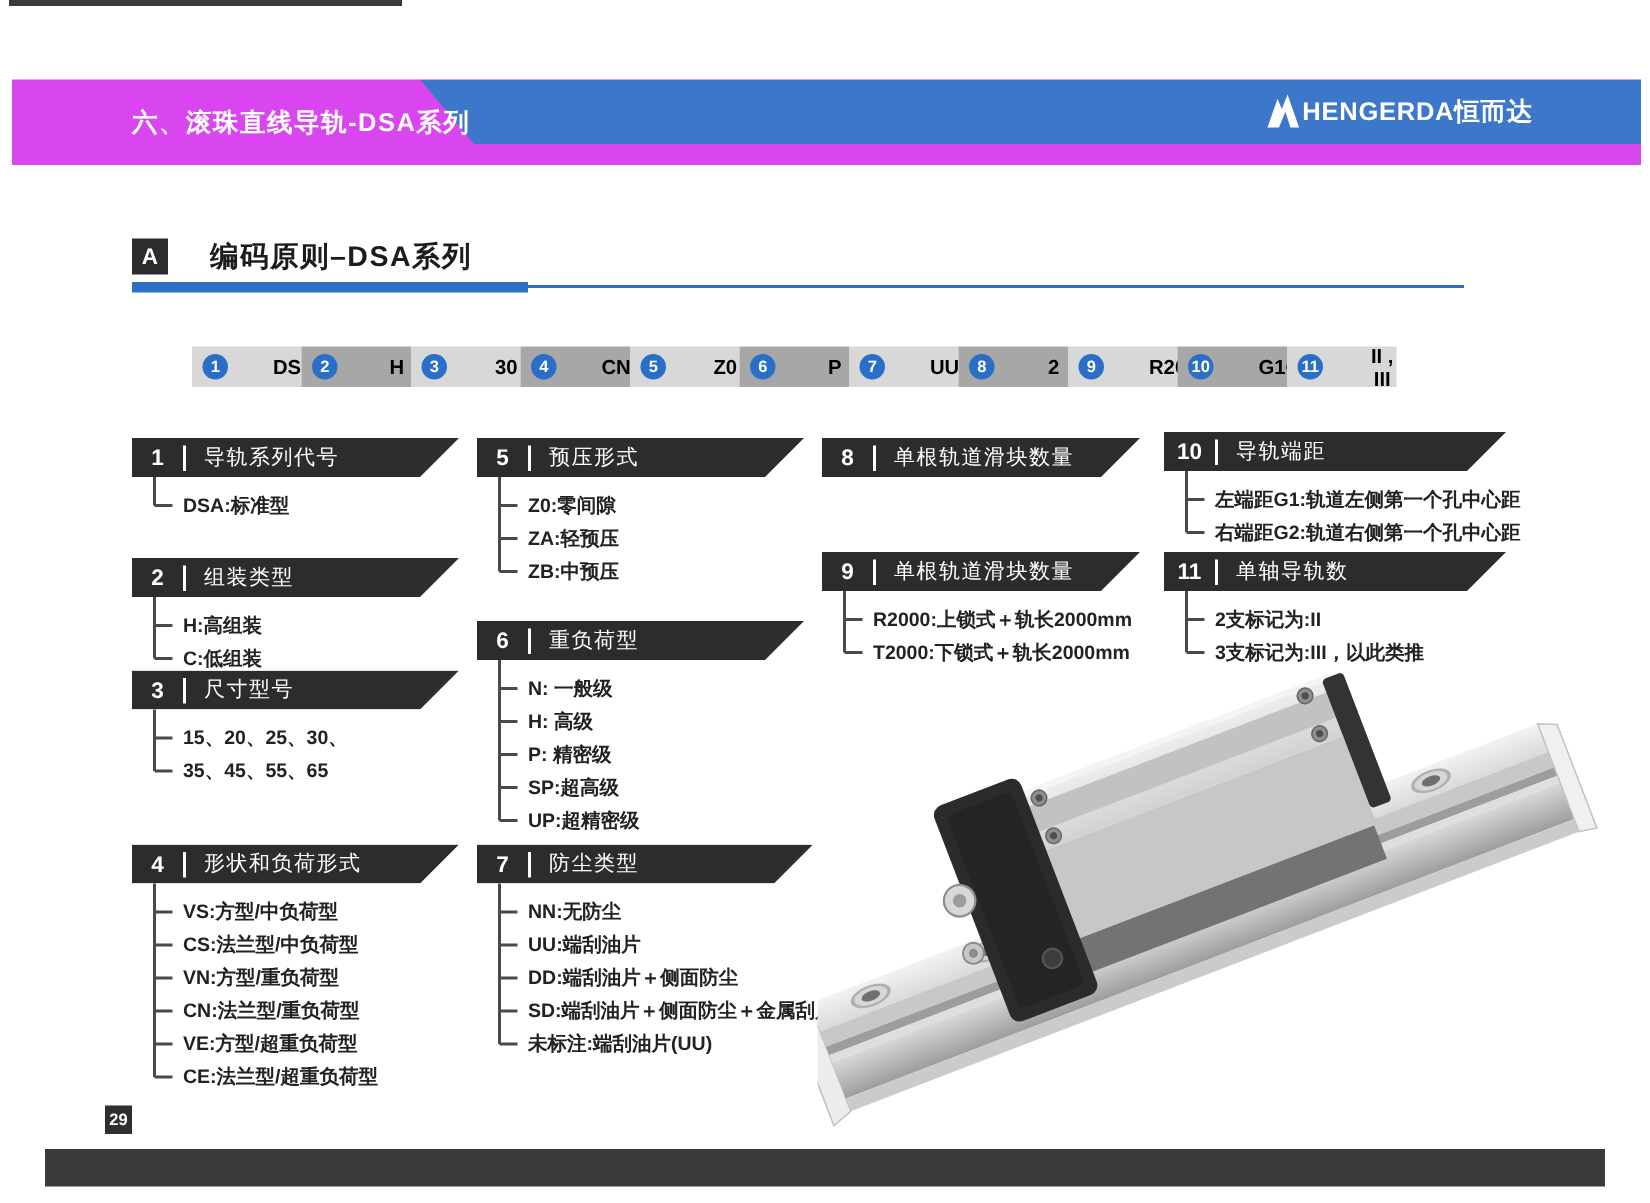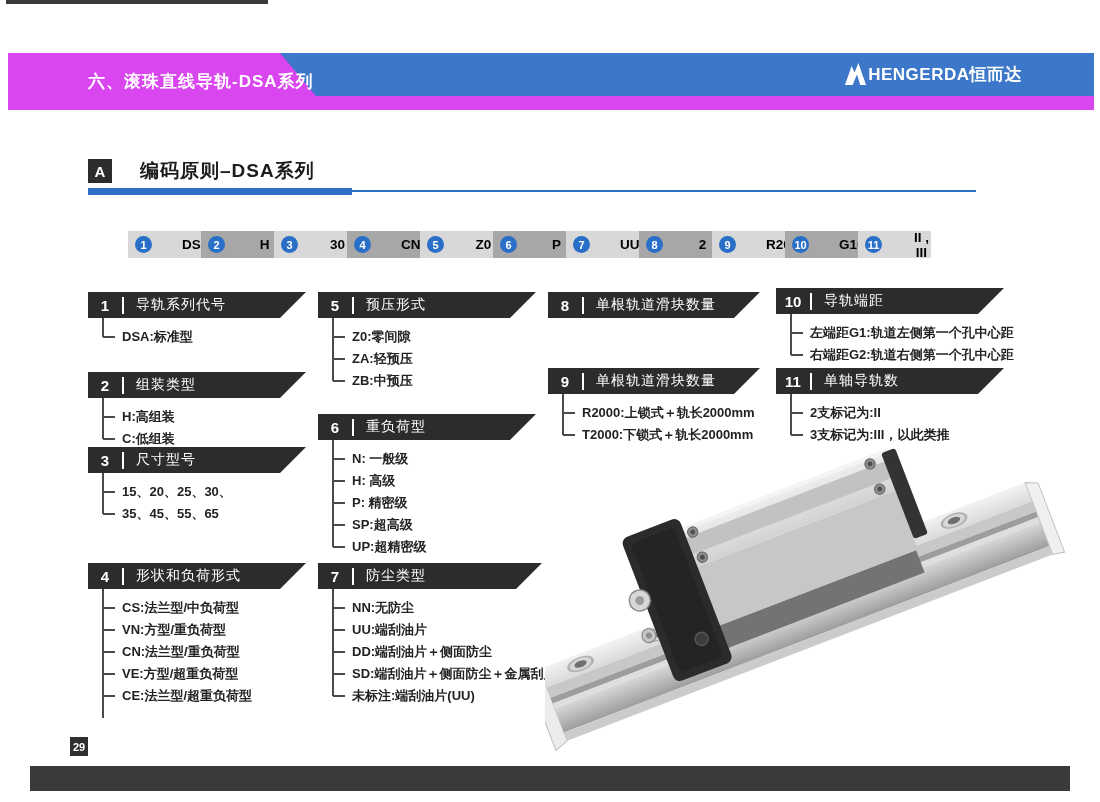--- a/index.html
+++ b/index.html
@@ -157,20 +157,21 @@
       </div>
     </div>
     <div class="block" style="left: 88px; top: 563px; width: 218px;">
       <div class="banner">
         <span class="bnum">4</span>
         <span class="bdiv"></span>
         <span class="btitle">形状和负荷形式</span>
       </div>
       <div class="items">
         <div class="vline" style="height: 129px;"></div>
+        <div class="item">VS:方型/中负荷型</div>
         <div class="item">CS:法兰型/中负荷型</div>
         <div class="item">VN:方型/重负荷型</div>
         <div class="item">CN:法兰型/重负荷型</div>
         <div class="item">VE:方型/超重负荷型</div>
         <div class="item">CE:法兰型/超重负荷型</div>
       </div>
     </div>
     <div class="block" style="left: 318px; top: 292px; width: 218px;">
       <div class="banner">
         <span class="bnum">5</span>

